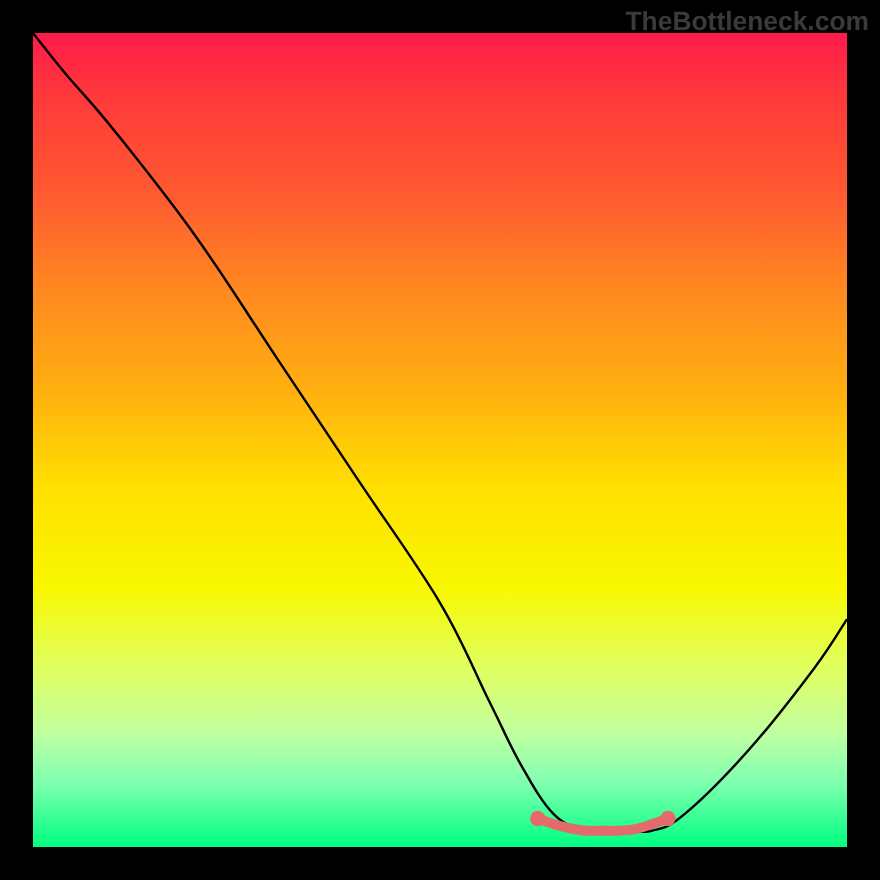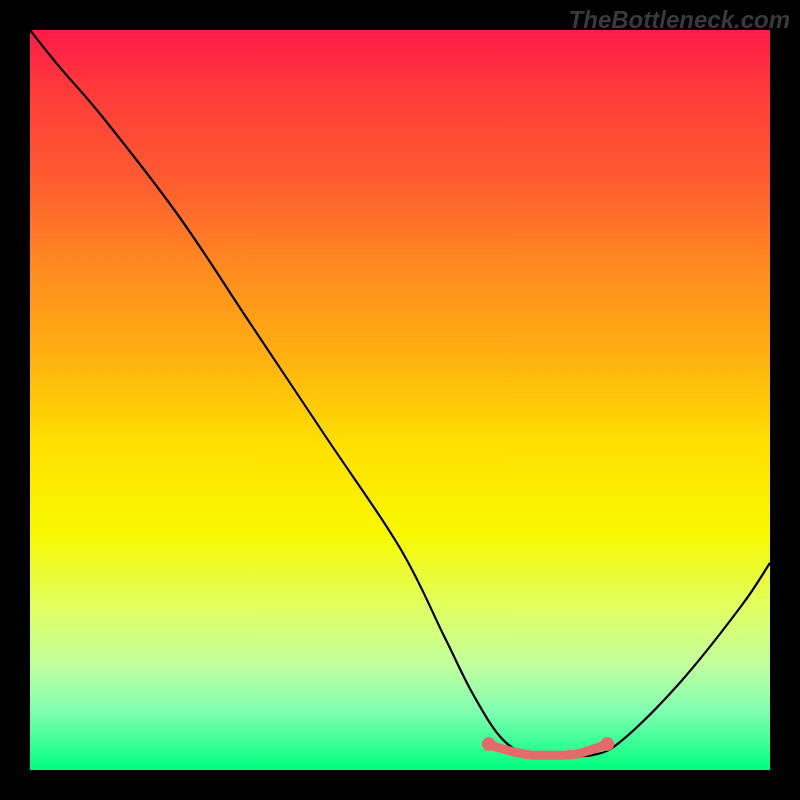--- a/index.html
+++ b/index.html
@@ -1,17 +1,17 @@
 <!DOCTYPE html>
 <html><head>
 <meta charset="utf-8">
 <style>
   * { margin: 0; padding: 0; box-sizing: border-box; }
   html, body { width: 800px; height: 800px; background: #000; overflow: hidden; }
-  .container { position: relative; width: 800px; height: 800px; background: #000; font-style: italic; }
+  .container { position: relative; width: 800px; height: 800px; background: #000; }
   .watermark {
     position: absolute;
     top: 6px;
     right: 10px;
     color: #3a3a3a;
     font-family: Arial, sans-serif;
     font-size: 24px;
     font-weight: 600;
     z-index: 10;
   }

